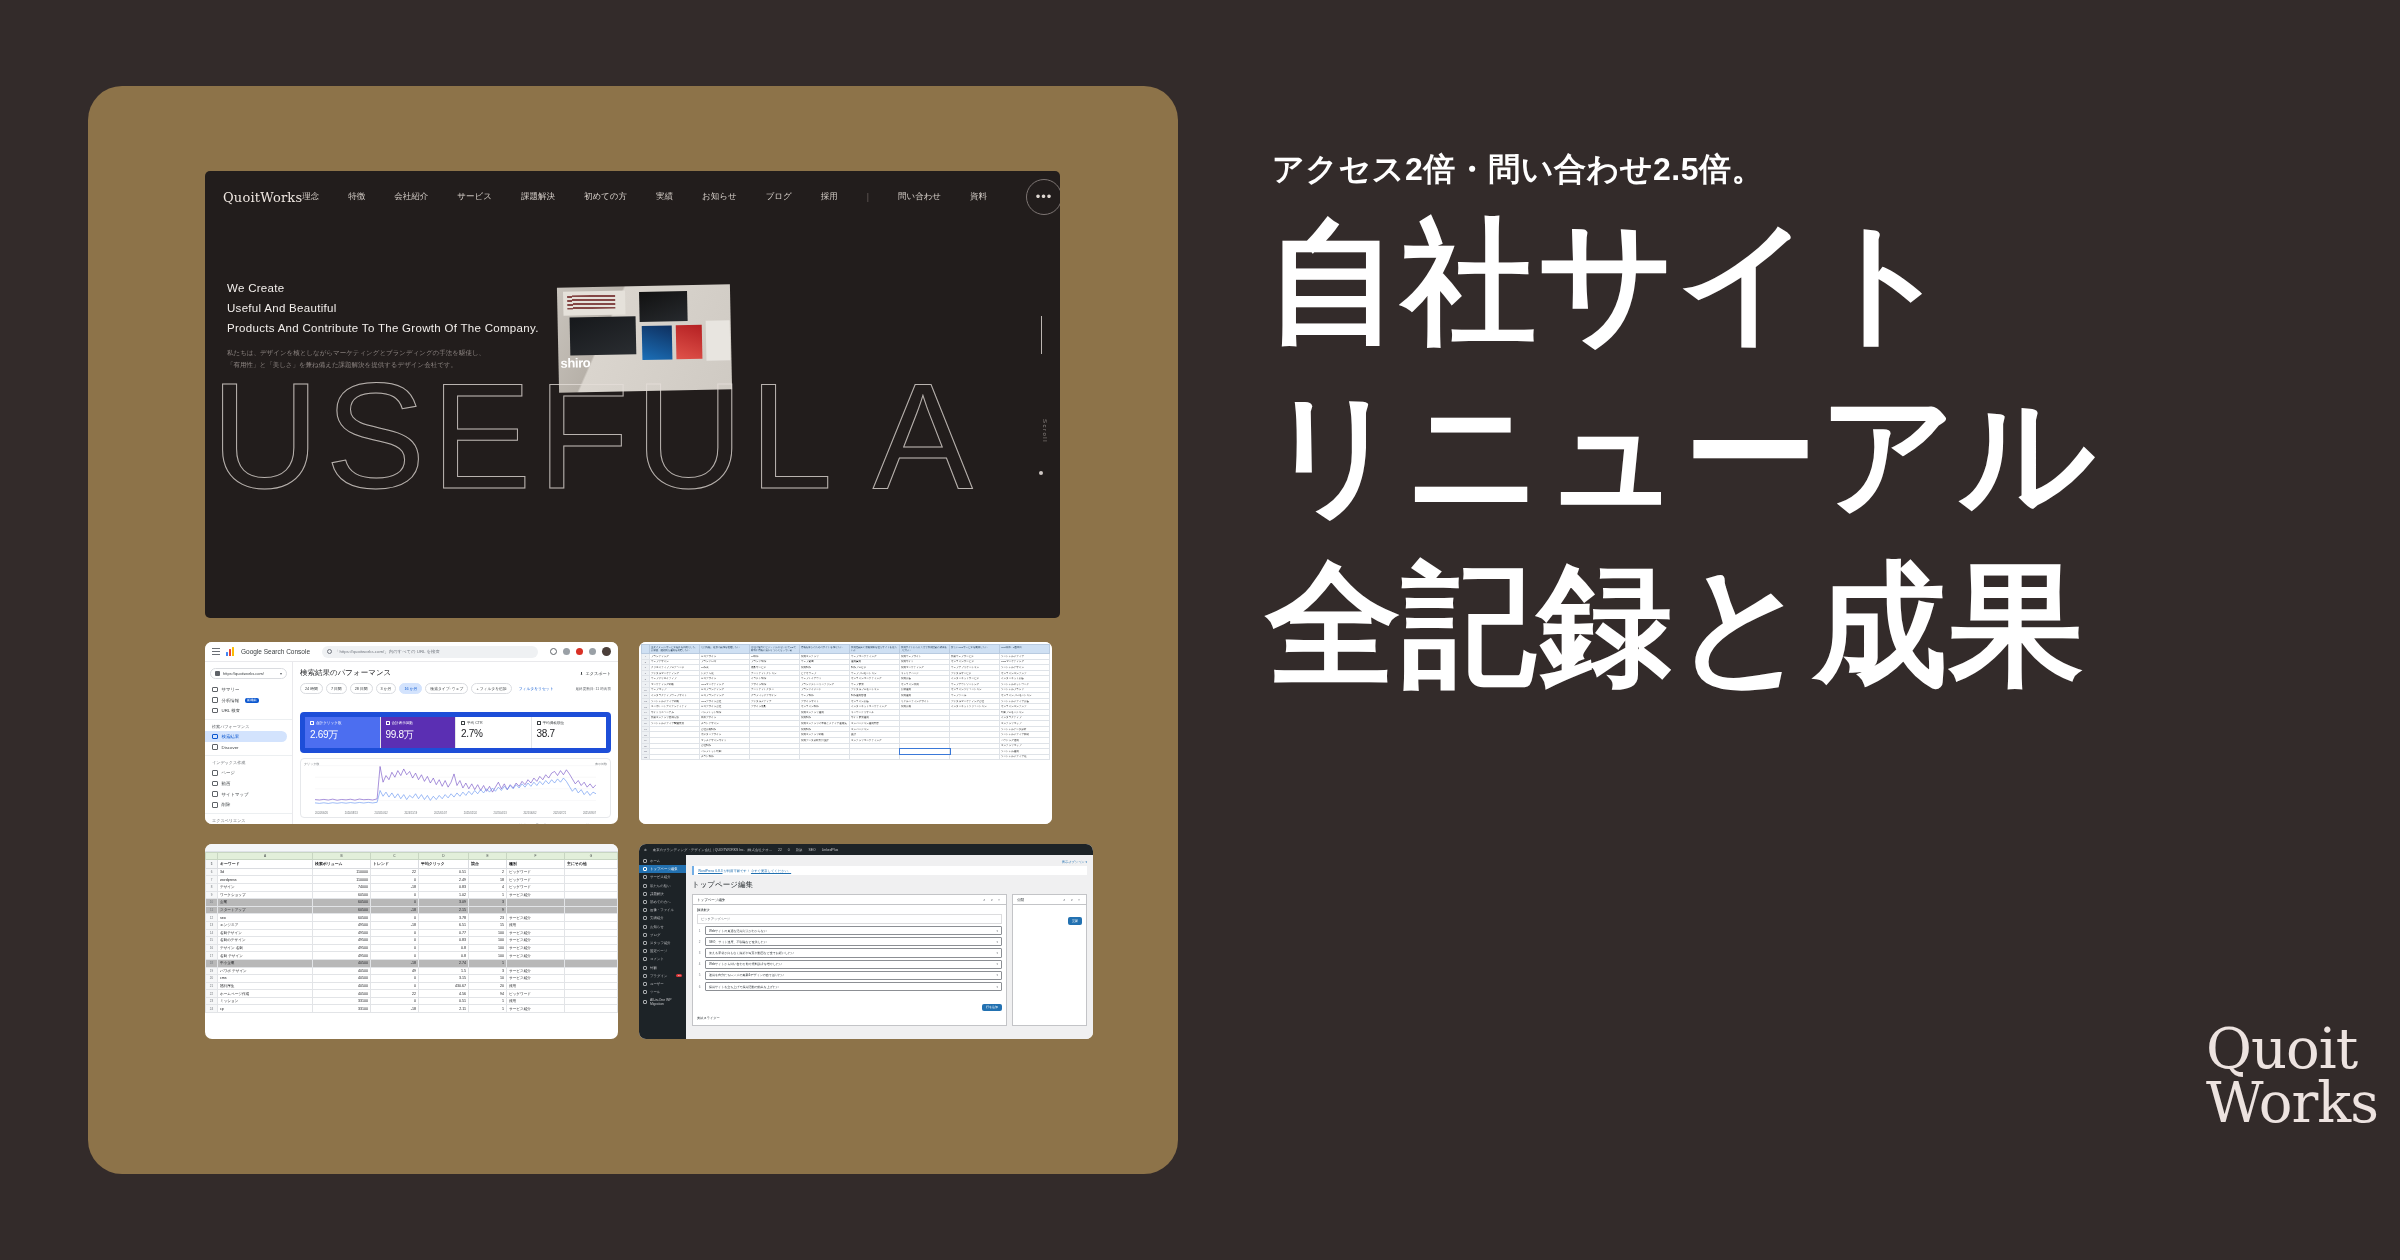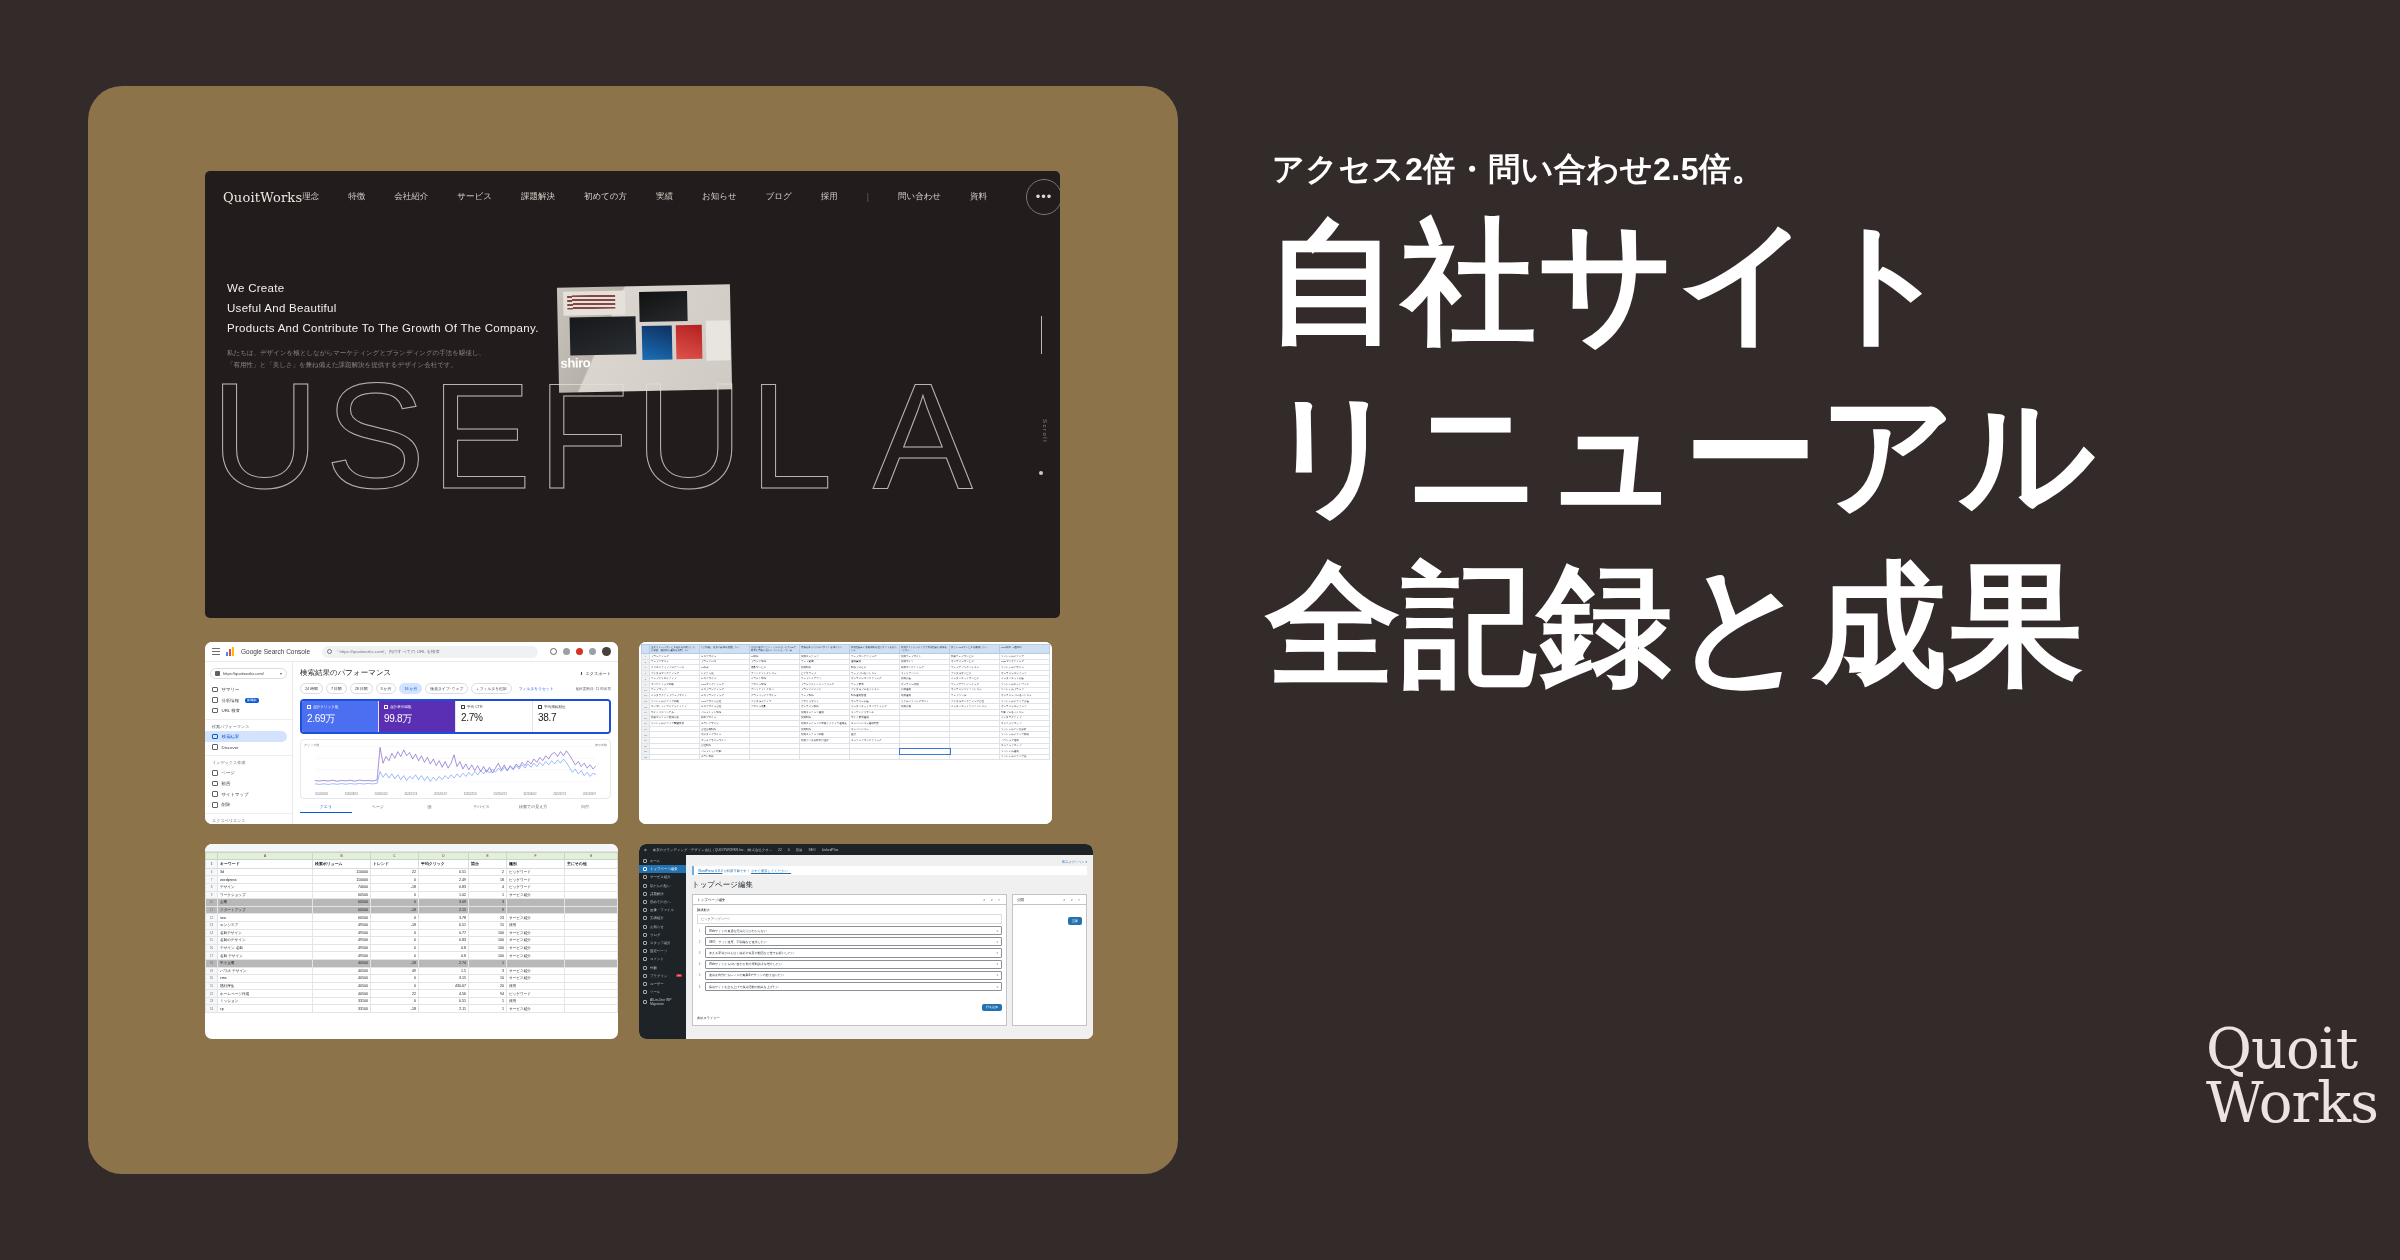--- a/index.html
+++ b/index.html
@@ -122,21 +122,21 @@
   .gsc-main{ flex:1; padding:6px 7px; overflow:hidden; }
   .gsc-h{ display:flex; align-items:center; font-size:7.5px; color:#202124; }
   .gsc-export{ margin-left:auto; font-size:4.2px; color:#3c4043; display:flex; gap:2px; align-items:center; }
   .gsc-chips{ display:flex; align-items:center; gap:3px; margin-top:5px; }
   .chip{ border:1px solid #dadce0; border-radius:7px; font-size:3.8px; color:#3c4043;
     padding:2px 4px; white-space:nowrap; background:#fff; }
   .chip.on{ background:#d3e3fd; border-color:#d3e3fd; color:#0b57d0; }
   .chip.link{ border:none; color:#0b57d0; }
   .gsc-upd{ margin-left:auto; font-size:3.6px; color:#5f6368; white-space:nowrap; }
 
-  .gsc-cards{ display:flex; margin-top:5px; border:2px solid #1d4ed8; border-radius:4px; overflow:hidden; }
+  .gsc-cards{ display:flex; margin-top:18px; border:5px solid #1d4ed8; border-radius:4px; overflow:hidden; }
   .mcard{ flex:1; padding:4px 5px 6px; border-right:1px solid #e3e5e8; position:relative; min-width:0; }
   .mcard:last-child{ border-right:none; }
   .mcard .lbl{ font-size:3.6px; display:flex; align-items:center; gap:2px; white-space:nowrap; }
   .mcard .val{ font-size:10px; margin-top:3px; letter-spacing:-.3px; }
   .mcard .bx{ width:4px;height:4px;border:.7px solid currentColor;border-radius:.5px;flex:none; }
   .mcard.c1{ background:#4c6ef0; color:#fff; }
   .mcard.c2{ background:#5b2fb3; color:#fff; }
   .mcard.c3,.mcard.c4{ background:#fff; color:#3c4043; }
   .mcard.c3 .val,.mcard.c4 .val{ color:#202124; }
 

